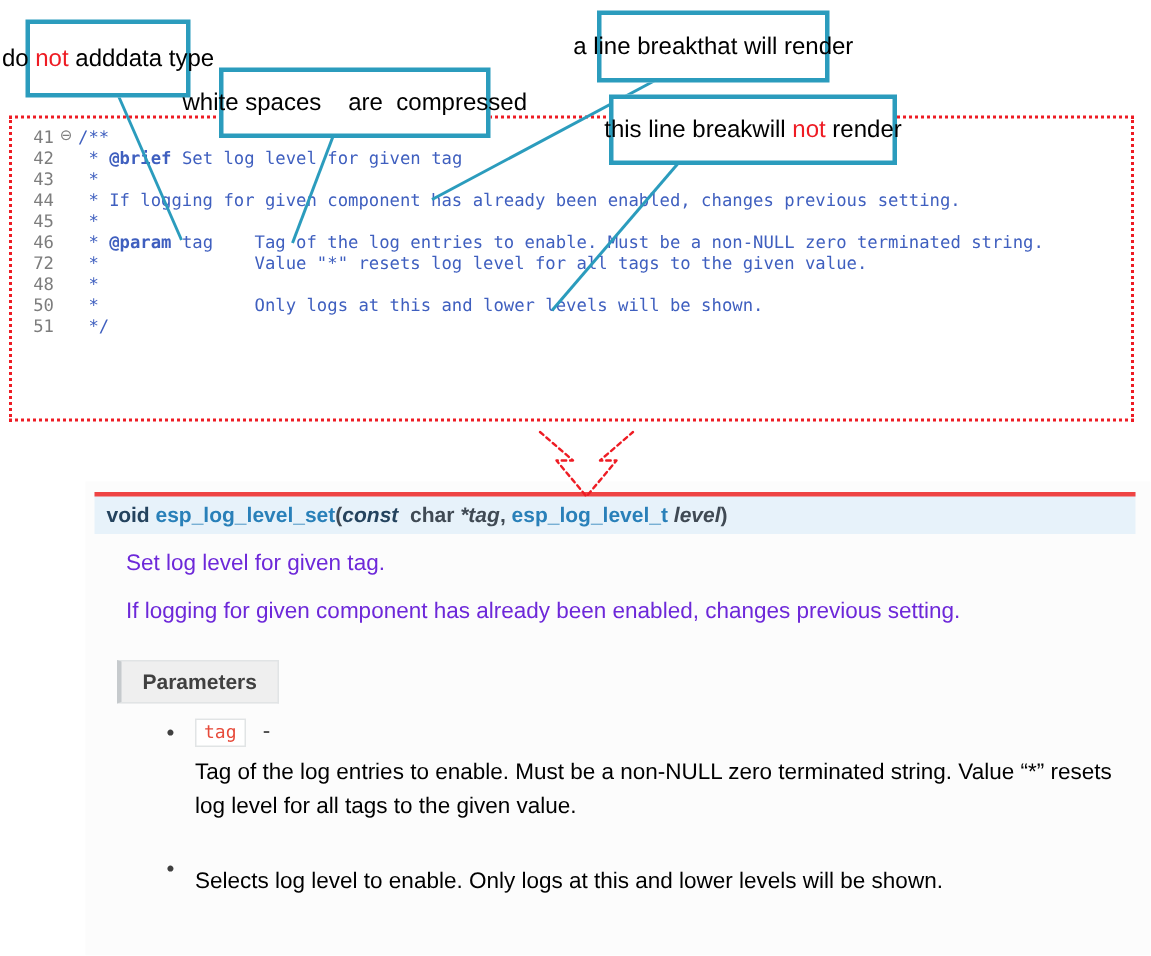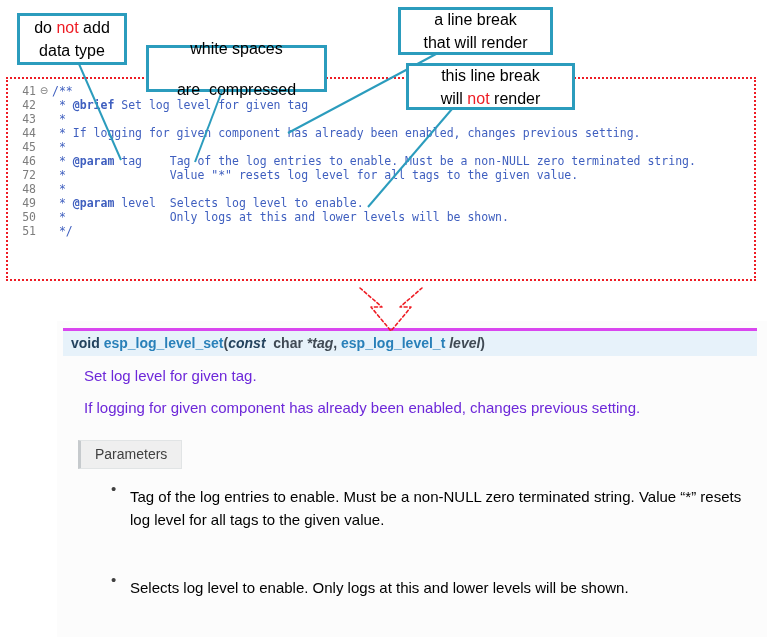--- a/index.html
+++ b/index.html
@@ -3,32 +3,32 @@
 <meta charset="utf-8">
 <title>Doxygen comment rendering figure</title>
 <style>
   :root { --teal:#2b9cbd; --red:#ee1c24; }
   * { box-sizing:border-box; margin:0; padding:0; }
   body { background:#fff; font-family:"Liberation Sans", sans-serif; }
   .stage { position:relative; width:767px; height:637px; background:#fff; overflow:hidden; }
 
   
   .docs { position:absolute; left:57px; top:321px; width:710px; height:316px; background:#fcfcfc; color:#404040; }
-  .sig { position:absolute; left:6px; top:7px; width:694px; background:#e7f2fa; border-top:3px solid #d946ef;
+  .sig { position:absolute; left:6px; top:7px; width:694px; background:#e7f2fa; border-top:3px solid #ef4444;
          padding:4px 8px 5px; font-weight:bold; font-size:14px; line-height:16px; white-space:pre; color:#404a54; }
   .s-kw  { color:#24435e; }
   .s-kwi { color:#24435e; font-style:italic; }
   .s-name{ color:#2980b9; }
   .s-type{ color:#2980b9; }
   .s-param{ color:#404a54; font-style:italic; }
   .s-pln { color:#404a54; }
   .d-para { position:absolute; font-size:15px; color:#6d28d9; }
   .p1 { left:27px; top:46px; }
   .p2 { left:27px; top:78px; }
-  .params-label { position:absolute; left:21px; top:119px; padding:5px 14px 6px; font-size:14px; font-weight:normal;
+  .params-label { position:absolute; left:21px; top:119px; padding:5px 14px 6px; font-size:14px; font-weight:bold;
                   color:#404040; background:#efefef; border:1px solid #e1e4e5; border-left:3px solid #c6cacd; }
   .param-item { position:absolute; left:54px; width:645px; }
   .item1 { top:158px; }
   .item2 { top:249px; }
   .bullet { position:absolute; left:0; top:1px; font-size:15px; color:#404040; }
   .param-head { margin-left:19px; }
   .lit { font-family:"DejaVu Sans Mono", monospace; font-size:12px; color:#e74c3c; background:#fff;
          border:1px solid #e1e4e5; padding:1px 5px 2px; }
   .sep { margin-left:7px; font-size:15px; color:#404040; }
   .param-desc { margin-left:19px; margin-top:6px; font-size:15px; line-height:23px; color:#000000; max-width:625px; }
@@ -44,42 +44,46 @@
   .doxy{ color:#3f5fbf; font-weight:bold; }
   .kw  { color:#7f0055; font-weight:bold; }
   .fn  { color:#000; font-weight:bold; }
   .pln { color:#000; }
 
   
   .overlay { position:absolute; left:0; top:0; z-index:5; pointer-events:none; }
 
   
   .callout { position:absolute; z-index:6; background:#fff; border:3px solid var(--teal);
-             display:flex; flex-direction:column; justify-content:center; align-items:center;
+             display:flex; flex-direction:row; justify-content:center; align-items:center;
              font-size:16px; line-height:23px; color:#000; text-align:center; }
   .cl-line { white-space:pre; }
   .red { color:var(--red); }
   .c1 { left:17px;  top:13px; width:110px; height:52px; }
   .c2 { left:146px; top:45px; width:181px; height:47px;gap:18px; }
   .c3 { left:398px; top:7px;  width:155px; height:48px; }
-  .c4 { left:406px; top:63px; width:169px; height:47px; }
+  .c4 { left:406px; top:63px; width:192px; height:47px; }
 </style>
 </head>
 <body>
 
 <div class="stage">
 
   <div class="docs">
     <div class="sig"><span id="sig-line"><span class="s-kw">void</span><span class="s-pln"> </span><span class="s-name">esp_log_level_set</span><span class="s-pln">(</span><span class="s-kwi">const</span><span class="s-pln">  char </span><span class="s-param">*tag</span><span class="s-pln">, </span><span class="s-type">esp_log_level_t</span><span class="s-pln"> </span><span class="s-param">level</span><span class="s-pln">)</span></span></div>
     <p class="d-para p1">Set log level for given tag.</p>
     <p class="d-para p2">If logging for given component has already been enabled, changes previous setting.</p>
     <div class="params-label">Parameters</div>
 
     <div class="param-item item1">
       <span class="bullet">•</span>
+      <div class="param-head">
+        <code class="lit">tag</code>
+        <span class="sep">-</span>
+      </div>
       <div class="param-desc">Tag of the log entries to enable. Must be a non-NULL zero terminated string. Value “*” resets log level for all tags to the given value.</div>
     </div>
 
     <div class="param-item item2">
       <span class="bullet">•</span>
       <div class="param-desc">Selects log level to enable. Only logs at this and lower levels will be shown.</div>
     </div>
   </div>
 
   <div class="code-frame"></div>
@@ -118,25 +122,20 @@
         <span class="ln">72</span>
         <span class="fold"></span>
         <span class="codetxt"><span class="cmt"> *               Value "*" resets log level for all tags to the given value.</span></span>
       </div>
       <div class="code-line">
         <span class="ln">48</span>
         <span class="fold"></span>
         <span class="codetxt"><span class="cmt"> *</span></span>
       </div>
       <div class="code-line">
-        <span class="ln">49</span>
-        <span class="fold"></span>
-        <span class="codetxt"><span class="cmt"> * </span><span class="doxy">@param</span><span class="cmt"> level  Selects log level to enable.</span></span>
-      </div>
-      <div class="code-line">
         <span class="ln">50</span>
         <span class="fold"></span>
         <span class="codetxt"><span class="cmt"> *               Only logs at this and lower levels will be shown.</span></span>
       </div>
       <div class="code-line">
         <span class="ln">51</span>
         <span class="fold"></span>
         <span class="codetxt"><span class="cmt"> */</span></span>
       </div>
     </div>

